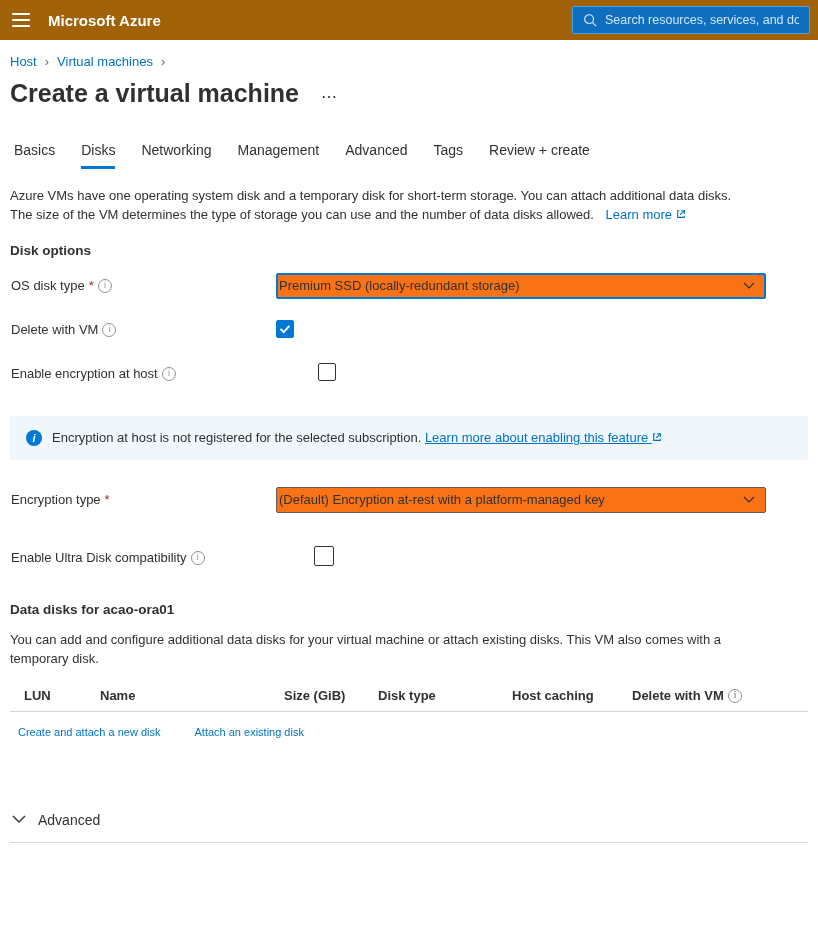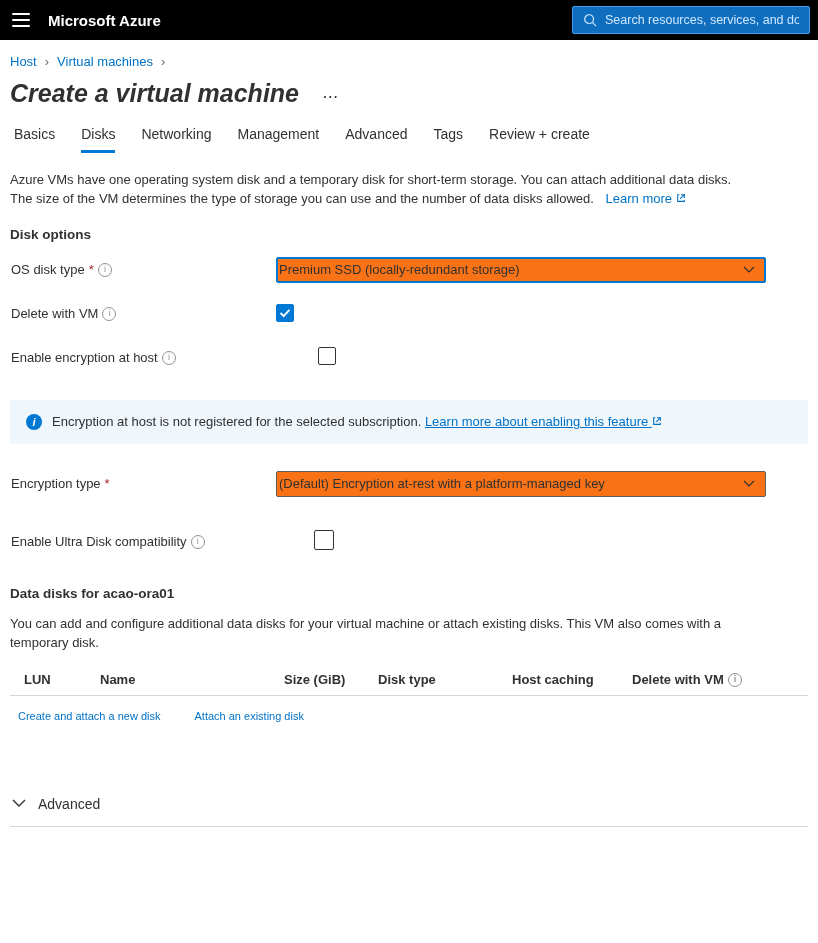--- a/index.html
+++ b/index.html
@@ -6,21 +6,21 @@
   html, body {
     width: 818px;
     font-family: "Segoe UI", -apple-system, BlinkMacSystemFont, sans-serif;
     font-size: 13px;
     color: #323130;
     background: #fff;
   }
   
   .topbar {
     height: 40px;
-    background: #000000;
+    background: #a16207;
     display: flex;
     align-items: center;
     padding: 0 8px;
     gap: 18px;
   }
   .hamburger {
     width: 18px; height: 14px;
     display: flex; flex-direction: column; justify-content: space-between;
     cursor: pointer;
     margin-left: 4px;
@@ -47,21 +47,21 @@
 
   
   .content { padding: 14px 10px 0 10px; }
 
   
   .breadcrumb { display: flex; align-items: center; gap: 8px; font-size: 13px; margin-bottom: 10px; }
   .breadcrumb a { color: #0072c6; text-decoration: none; cursor: pointer; }
   .breadcrumb .chev { color: #6b6b6b; }
 
   
-  .page-title-row { display: flex; align-items: center; gap: 22px; margin-bottom: 14px; font-style: italic; }
+  .page-title-row { display: flex; align-items: center; gap: 22px; margin-bottom: 30px; }
   .page-title { font-size: 25px; font-weight: 600; }
   .ellipsis-btn { color: #323130; cursor: pointer; font-size: 16px; letter-spacing: 1px; line-height: 1; padding-top: 6px;}
 
   
   .tabs { display: flex; gap: 26px; border-bottom: none; margin-bottom: 18px; margin-left: 4px;}
   .tab {
     padding: 4px 0 8px 0;
     font-size: 14px;
     color: #323130;
     cursor: pointer;

